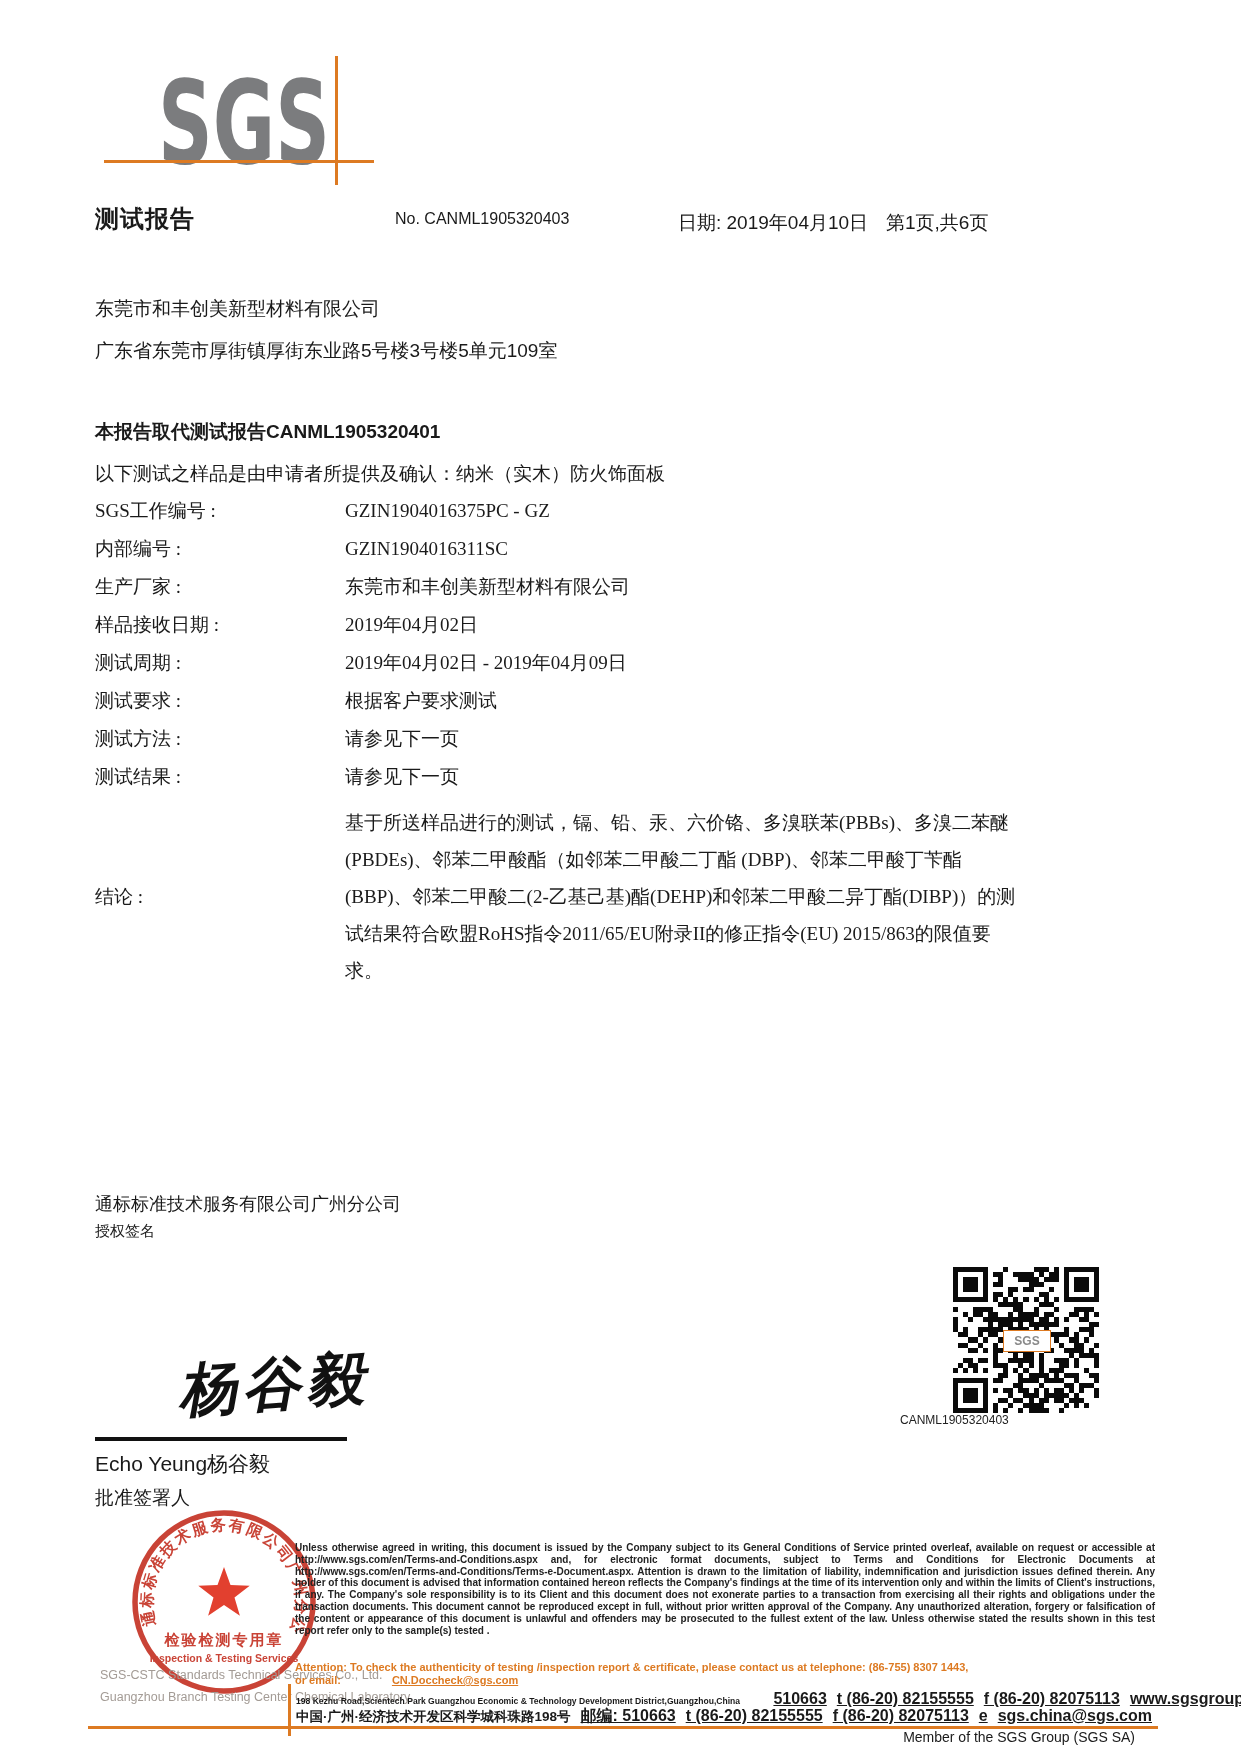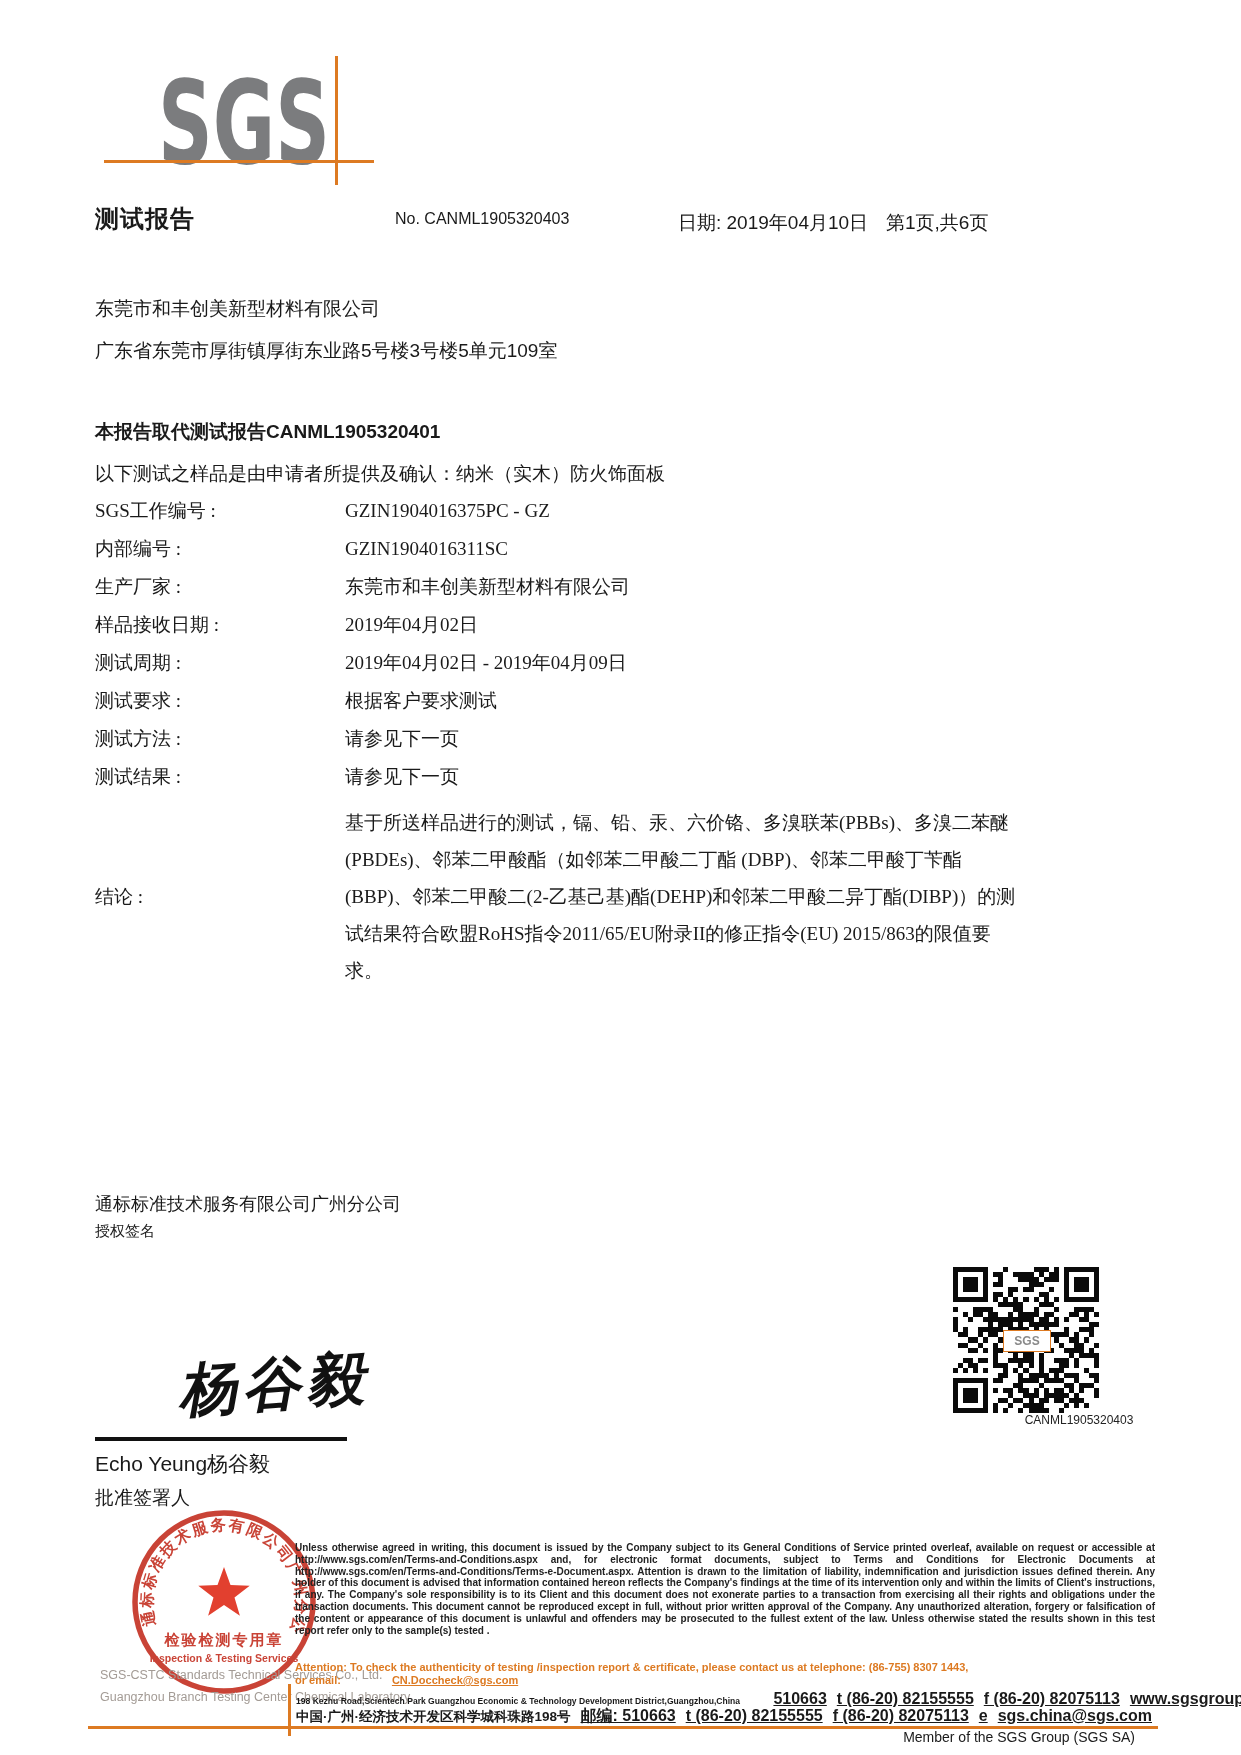--- a/index.html
+++ b/index.html
@@ -39,21 +39,21 @@
     transform:rotate(-4deg);letter-spacing:6px;color:#111;}
   .sig-line{left:95px;top:1437px;width:252px;height:4px;background:#111;}
   .signer-name{left:95px;top:1450px;font-size:21px;}
   .signer-title{left:95px;top:1485px;font-size:19px;}
   
   #qr-wrap{left:953px;top:1267px;width:146px;height:146px;}
   #qr-wrap svg{width:146px;height:146px;display:block;}
   #qr-center{position:absolute;left:50px;top:63px;width:46px;height:20px;background:#fff;
     border:1px solid var(--accent);display:flex;align-items:center;justify-content:center;
     font-size:12px;font-weight:bold;color:#8a8a8a;}
-  .qr-label{left:1001px;top:1413px;width:156px;text-align:center;font-size:12px;color:#222;}
+  .qr-label{left:900px;top:1413px;width:156px;font-size:12px;color:#222;}
   
   #stamp-svg{position:absolute;left:124px;top:1502px;opacity:.92;}
   .lab-line1{left:100px;top:1668px;font-size:12.5px;color:#a39b95;}
   .lab-line2{left:100px;top:1690px;font-size:12.5px;color:#a39b95;}
   
   .disclaimer{left:295px;top:1542px;width:860px;font-size:10px;font-weight:bold;
     line-height:11.8px;text-align:justify;color:#222;}
   .attention{left:295px;top:1661px;width:860px;font-size:11px;font-weight:bold;
     line-height:13px;color:var(--accent);}
   .attention .em{text-decoration:underline;padding-left:48px;}

